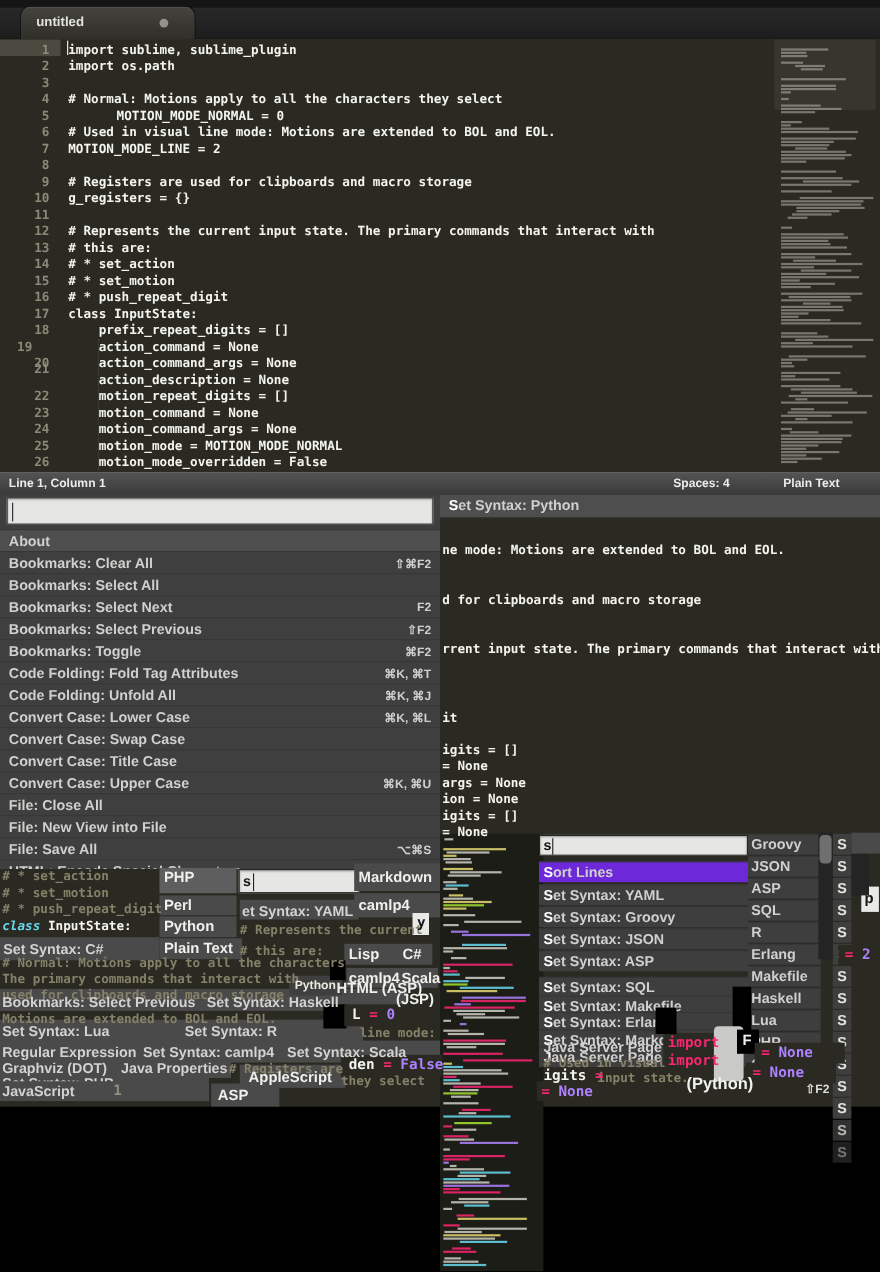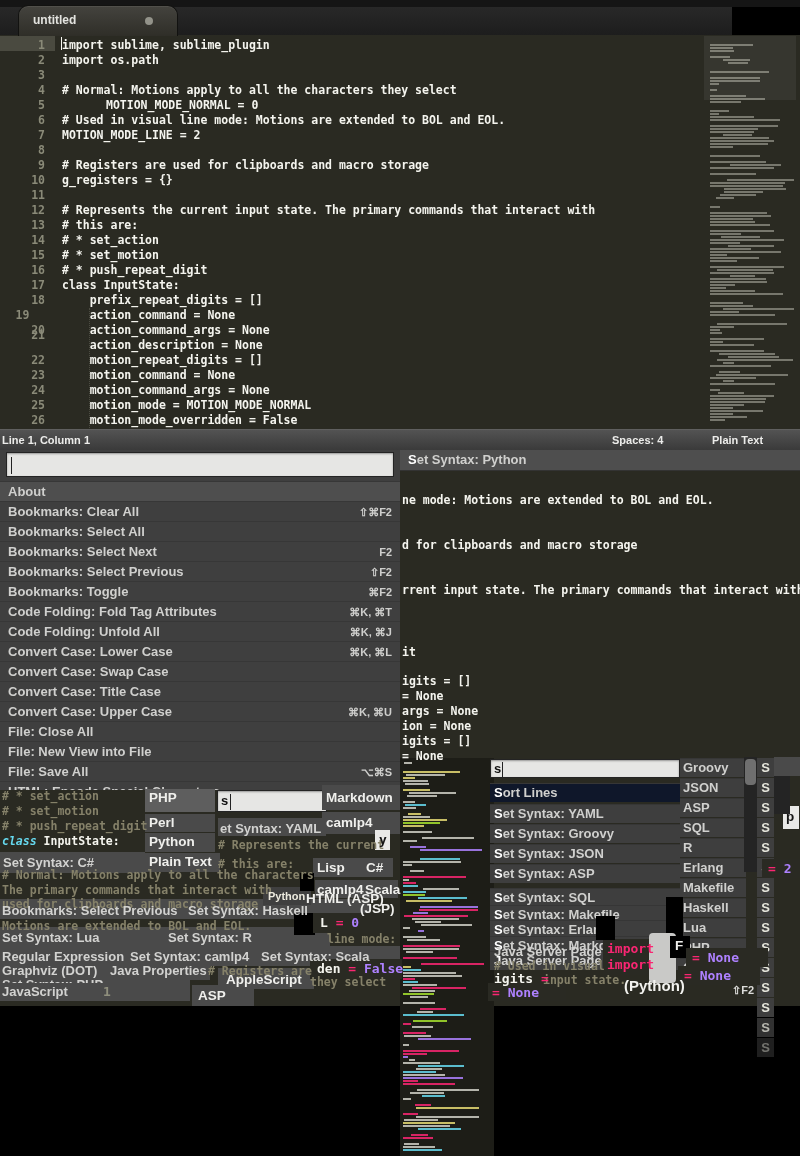--- a/index.html
+++ b/index.html
@@ -1,20 +1,20 @@
 <!DOCTYPE html>
 <html><head>
 <meta charset="utf-8">
 <style>
   html,body{margin:0;padding:0;background:#000;}
   #stage{position:relative;width:800px;height:1156px;background:#000;overflow:hidden;
          font-family:"Liberation Sans",sans-serif;}
   .abs{position:absolute;}
   
-  .tabbar{left:0;top:0;width:732px;height:35px;background:linear-gradient(#2b2b2b,#1d1d1d);text-align:center;}
+  .tabbar{left:0;top:0;width:800px;height:35px;background:linear-gradient(#2b2b2b,#1d1d1d);text-align:center;}
   .tabbar-topstrip{left:0;top:0;width:800px;height:7px;background:#151515;}
   .tab{left:18px;top:5px;width:158px;height:30px;border-radius:10px 10px 0 0;
        background:linear-gradient(#44433e,#2f2e28);border:1px solid #121210;border-bottom:none;
        box-shadow:inset 0 1px 0 rgba(255,255,255,.07);}
   .tab-title{left:14px;top:7px;font-size:12px;color:#e3e3df;font-weight:bold;}
   .tab-dot{left:126px;top:11px;width:8px;height:8px;border-radius:50%;background:#93938a;}
   
   .ed-bg{background:#2a2a22;}
   .gutter-hl{left:0;top:36px;width:55px;height:15px;background:#4a4a40;}
   .lnum{font:bold 11.5px "DejaVu Sans Mono",monospace;color:#8a8a78;line-height:15px;
@@ -36,21 +36,21 @@
         box-sizing:border-box;}
   .ibox .q{position:absolute;left:3px;top:2px;font:bold 13px "Liberation Sans",sans-serif;color:#111;}
   .caret-in{position:absolute;width:1px;background:#222;}
   .prow{position:absolute;left:0;width:400px;height:20px;border-top:1px solid #373737;box-sizing:border-box;}
   .prow.sel{background:#4e4e4e;}
   .plabel{position:absolute;left:8px;top:2px;font-size:13px;font-weight:bold;color:#d0d0ce;white-space:pre;}
   .pshort{position:absolute;right:8px;top:4px;font-size:11px;font-weight:bold;color:#cfcfcd;}
   .fl{display:block;}
   .fl::first-letter{color:#ffffff;}
   .listrow{box-sizing:border-box;background:#3e3e3e;border-top:1px solid #363636;}
-  .listrow.sel{background:#0f172a;}
+  .listrow.sel{background:#6d28d9;}
   .badge{background:#3e3e3e;font-size:13px;font-weight:bold;color:#e4e4da;text-align:center;line-height:19px;}
   .menu-item{box-sizing:border-box;}
   .menu-label{position:absolute;left:4px;top:1px;font-size:13.5px;font-weight:bold;color:#efefec;white-space:pre;}
   
   .fr{position:absolute;white-space:pre;line-height:1.15;}
   .fr-c{font:bold 11.5px "DejaVu Sans Mono",monospace;color:#f4f4ee;line-height:15px;}
   .fr-d{font:bold 11.5px "DejaVu Sans Mono",monospace;color:#858169;line-height:15px;}
   .fr-y{font:bold 13px "DejaVu Sans Mono",monospace;color:#f4f4ee;}
   .fr-r{font:bold 13px "Liberation Sans",sans-serif;color:#d2d2d0;}
   .fr-m{font:bold 13.5px "Liberation Sans",sans-serif;color:#efefec;}
@@ -337,21 +337,21 @@
       <div class="abs mini-line" style="left: 710px; top: 401px; width: 55.1441px; height: 1.5px;"></div>
       <div class="abs mini-line" style="left: 710px; top: 404px; width: 34.2329px; height: 1.5px;"></div>
       <div class="abs mini-line" style="left: 710px; top: 407px; width: 22.9211px; height: 1.5px;"></div>
       <div class="abs mini-line" style="left: 710px; top: 410px; width: 53.2619px; height: 1.5px;"></div>
       <div class="abs mini-line" style="left: 710px; top: 413px; width: 22.9119px; height: 1.5px;"></div>
       <div class="abs mini-line" style="left: 710px; top: 416px; width: 36.8107px; height: 1.5px;"></div>
       <div class="abs mini-line" style="left: 710px; top: 419px; width: 14.7254px; height: 1.5px;"></div>
     </div>
 
   <div class="abs statusbar">
-    <span class="abs status-txt" style="left:2px;">Line 1, Column 1</span>
+    <span class="abs status-txt" style="left:8px;">Line 1, Column 1</span>
     <span class="abs status-txt" style="left:612px;">Spaces: 4</span>
     <span class="abs status-txt" style="left:712px;">Plain Text</span>
   </div>
 
   <div class="abs pal" style="left:0;top:450px;width:400px;height:340px;">
     <div class="abs ibox" style="left:6px;top:2px;width:388px;height:25px;">
       <span class="q"></span>
       <span class="caret-in" style="left:4px;top:4px;height:17px;"></span>
     </div>
     <div id="palette-list">

